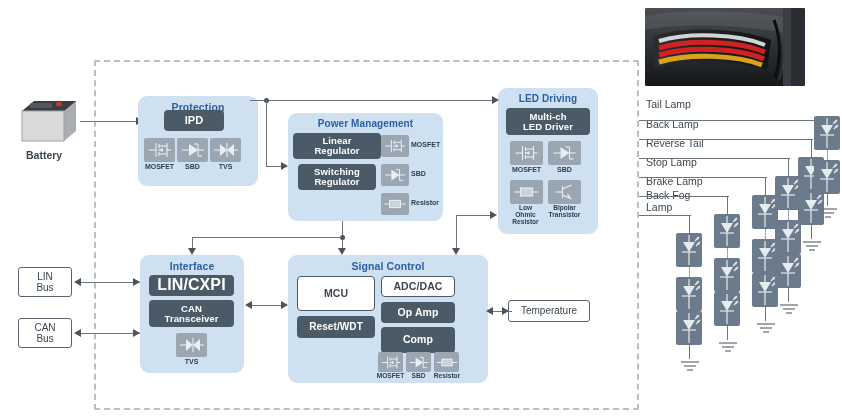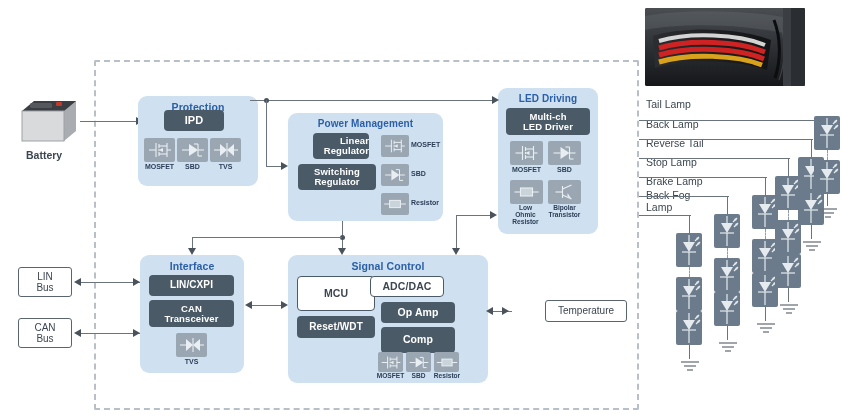--- a/index.html
+++ b/index.html
@@ -184,21 +184,21 @@
         </g>
       </svg>
   </div>
   <div class="symlabel" style="left:140px;top:163px;width:39px;font-size:7px;">MOSFET</div>
   <div class="symlabel" style="left:173px;top:163px;width:39px;font-size:7px;">SBD</div>
   <div class="symlabel" style="left:206px;top:163px;width:39px;font-size:7px;">TVS</div>
 
   <div class="blk" style="left:288px;top:113px;width:155px;height:108px;">
     <div class="blk-title" style="font-size:10px;">Power Management</div>
   </div>
-  <div class="chip" style="left:313px;top:133px;width:56px;height:26px;font-size:9.5px;flex-direction:column;align-items:flex-end;">
+  <div class="chip" style="left:293px;top:133px;width:88px;height:26px;font-size:9.5px;flex-direction:column;">
     <span>Linear</span>
     <span>Regulator</span>
   </div>
   <div class="chip" style="left:298px;top:164px;width:78px;height:26px;font-size:9.5px;flex-direction:column;">
     <span>Switching</span>
     <span>Regulator</span>
   </div>
   <div class="sym" style="left:381px;top:135px;width:28px;height:22px;">
     <svg width="24" height="18" viewBox="0 0 26 20">
         <g stroke="#e9eef2" stroke-width="1.1" fill="none">
@@ -303,21 +303,21 @@
     <div>Resistor</div>
   </div>
   <div class="symlabel" style="left:541px;top:205px;width:47px;font-size:6.6px;">
     <div>Bipolar</div>
     <div>Transistor</div>
   </div>
 
   <div class="blk" style="left:140px;top:255px;width:104px;height:118px;">
     <div class="blk-title" style="font-size:10.5px;">Interface</div>
   </div>
-  <div class="chip" style="left:149px;top:275px;width:85px;height:21px;font-size:10px;">LIN/CXPI</div>
+  <div class="chip" style="left:149px;top:275px;width:85px;height:21px;font-size:16px;">LIN/CXPI</div>
   <div class="chip" style="left:149px;top:300px;width:85px;height:27px;font-size:9.5px;flex-direction:column;">
     <span>CAN</span>
     <span>Transceiver</span>
   </div>
   <div class="sym" style="left:176px;top:333px;width:31px;height:24px;">
     <svg width="26" height="20" viewBox="0 0 26 20">
         <g stroke="#e9eef2" stroke-width="1.1" fill="none">
       <line x1="1" y1="10" x2="7" y2="10"></line>
           <polygon points="7,4 7,16 14,10" fill="#e9eef2" stroke="none"></polygon>
       <polygon points="21,4 21,16 14,10" fill="#e9eef2" stroke="none"></polygon>
@@ -326,21 +326,21 @@
         </g>
       </svg>
   </div>
   <div class="symlabel" style="left:172px;top:358px;width:39px;font-size:7px;">TVS</div>
 
   <div class="blk" style="left:288px;top:255px;width:200px;height:128px;">
     <div class="blk-title" style="font-size:10.5px;">Signal Control</div>
   </div>
   <div class="chip" style="left:297px;top:316px;width:78px;height:22px;font-size:10px;">Reset/WDT</div>
   <div class="chip white" style="left:297px;top:276px;width:78px;height:35px;font-size:10.5px;">MCU</div>
-  <div class="chip white" style="left:370px;top:276px;width:74px;height:21px;font-size:10.5px;">ADC/DAC</div>
+  <div class="chip white" style="left:381px;top:276px;width:74px;height:21px;font-size:10.5px;">ADC/DAC</div>
   <div class="chip" style="left:381px;top:302px;width:74px;height:21px;font-size:10.5px;">Op Amp</div>
   <div class="chip" style="left:381px;top:327px;width:74px;height:26px;font-size:10.5px;">Comp</div>
   <div class="sym" style="left:378px;top:352px;width:25px;height:20px;">
     <svg width="22" height="17" viewBox="0 0 26 20">
         <g stroke="#e9eef2" stroke-width="1.2" fill="none">
       <line x1="2" y1="10" x2="9" y2="10"></line>
           <line x1="9" y1="3" x2="9" y2="17"></line>
       <line x1="12" y1="4" x2="12" y2="8"></line>
           <line x1="12" y1="9" x2="12" y2="11"></line>
           <line x1="12" y1="12" x2="12" y2="16"></line>
@@ -378,21 +378,21 @@
   <div class="symlabel" style="left:429px;top:373px;width:36px;font-size:6.6px;">Resistor</div>
 
   <div class="obox" style="left:18px;top:267px;width:54px;height:30px;font-size:10px;flex-direction:column;">
     <span>LIN</span>
     <span>Bus</span>
   </div>
   <div class="obox" style="left:18px;top:318px;width:54px;height:30px;font-size:10px;flex-direction:column;">
     <span>CAN</span>
     <span>Bus</span>
   </div>
-  <div class="obox" style="left:508px;top:300px;width:82px;height:22px;font-size:10px;margin-left:37px;">Temperature</div>
+  <div class="obox" style="left:508px;top:300px;width:82px;height:22px;font-size:10px;">Temperature</div>
 
   <div class="ln lnh" style="left:250px;top:100px;width:244px;"></div>
   <div class="arr arr-r" style="left:492px;top:96px;"></div>
   <div class="dot" style="left:264px;top:97.5px;"></div>
 
   <div class="ln lnv" style="left:266px;top:100px;height:66px;"></div>
   <div class="ln lnh" style="left:266px;top:166px;width:16px;"></div>
   <div class="arr arr-r" style="left:281px;top:162px;"></div>
 
   <div class="ln lnv" style="left:342px;top:221px;height:30px;"></div>

